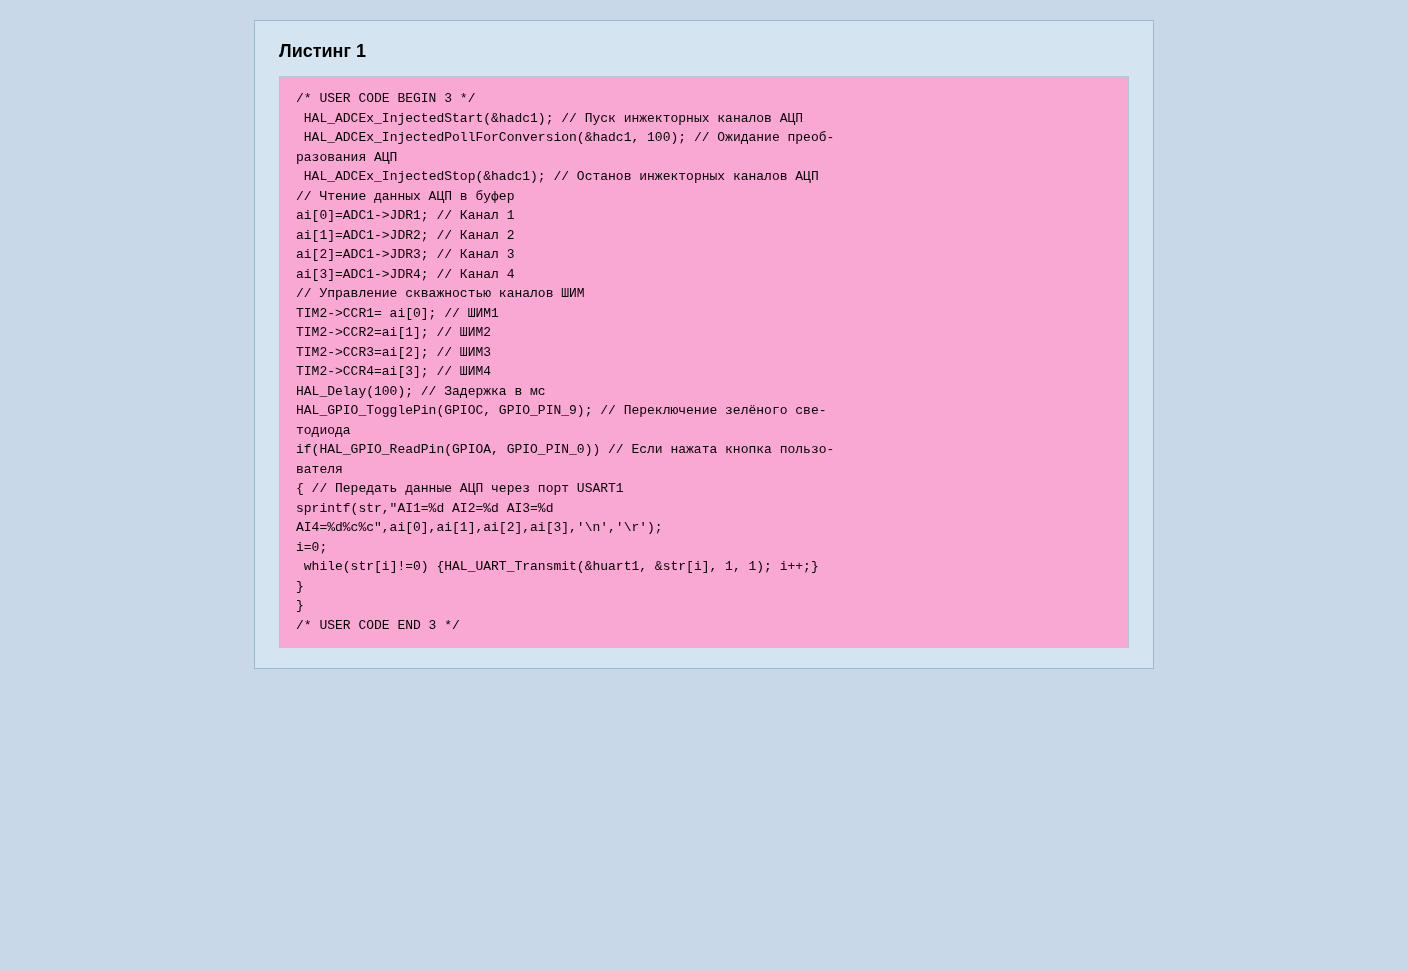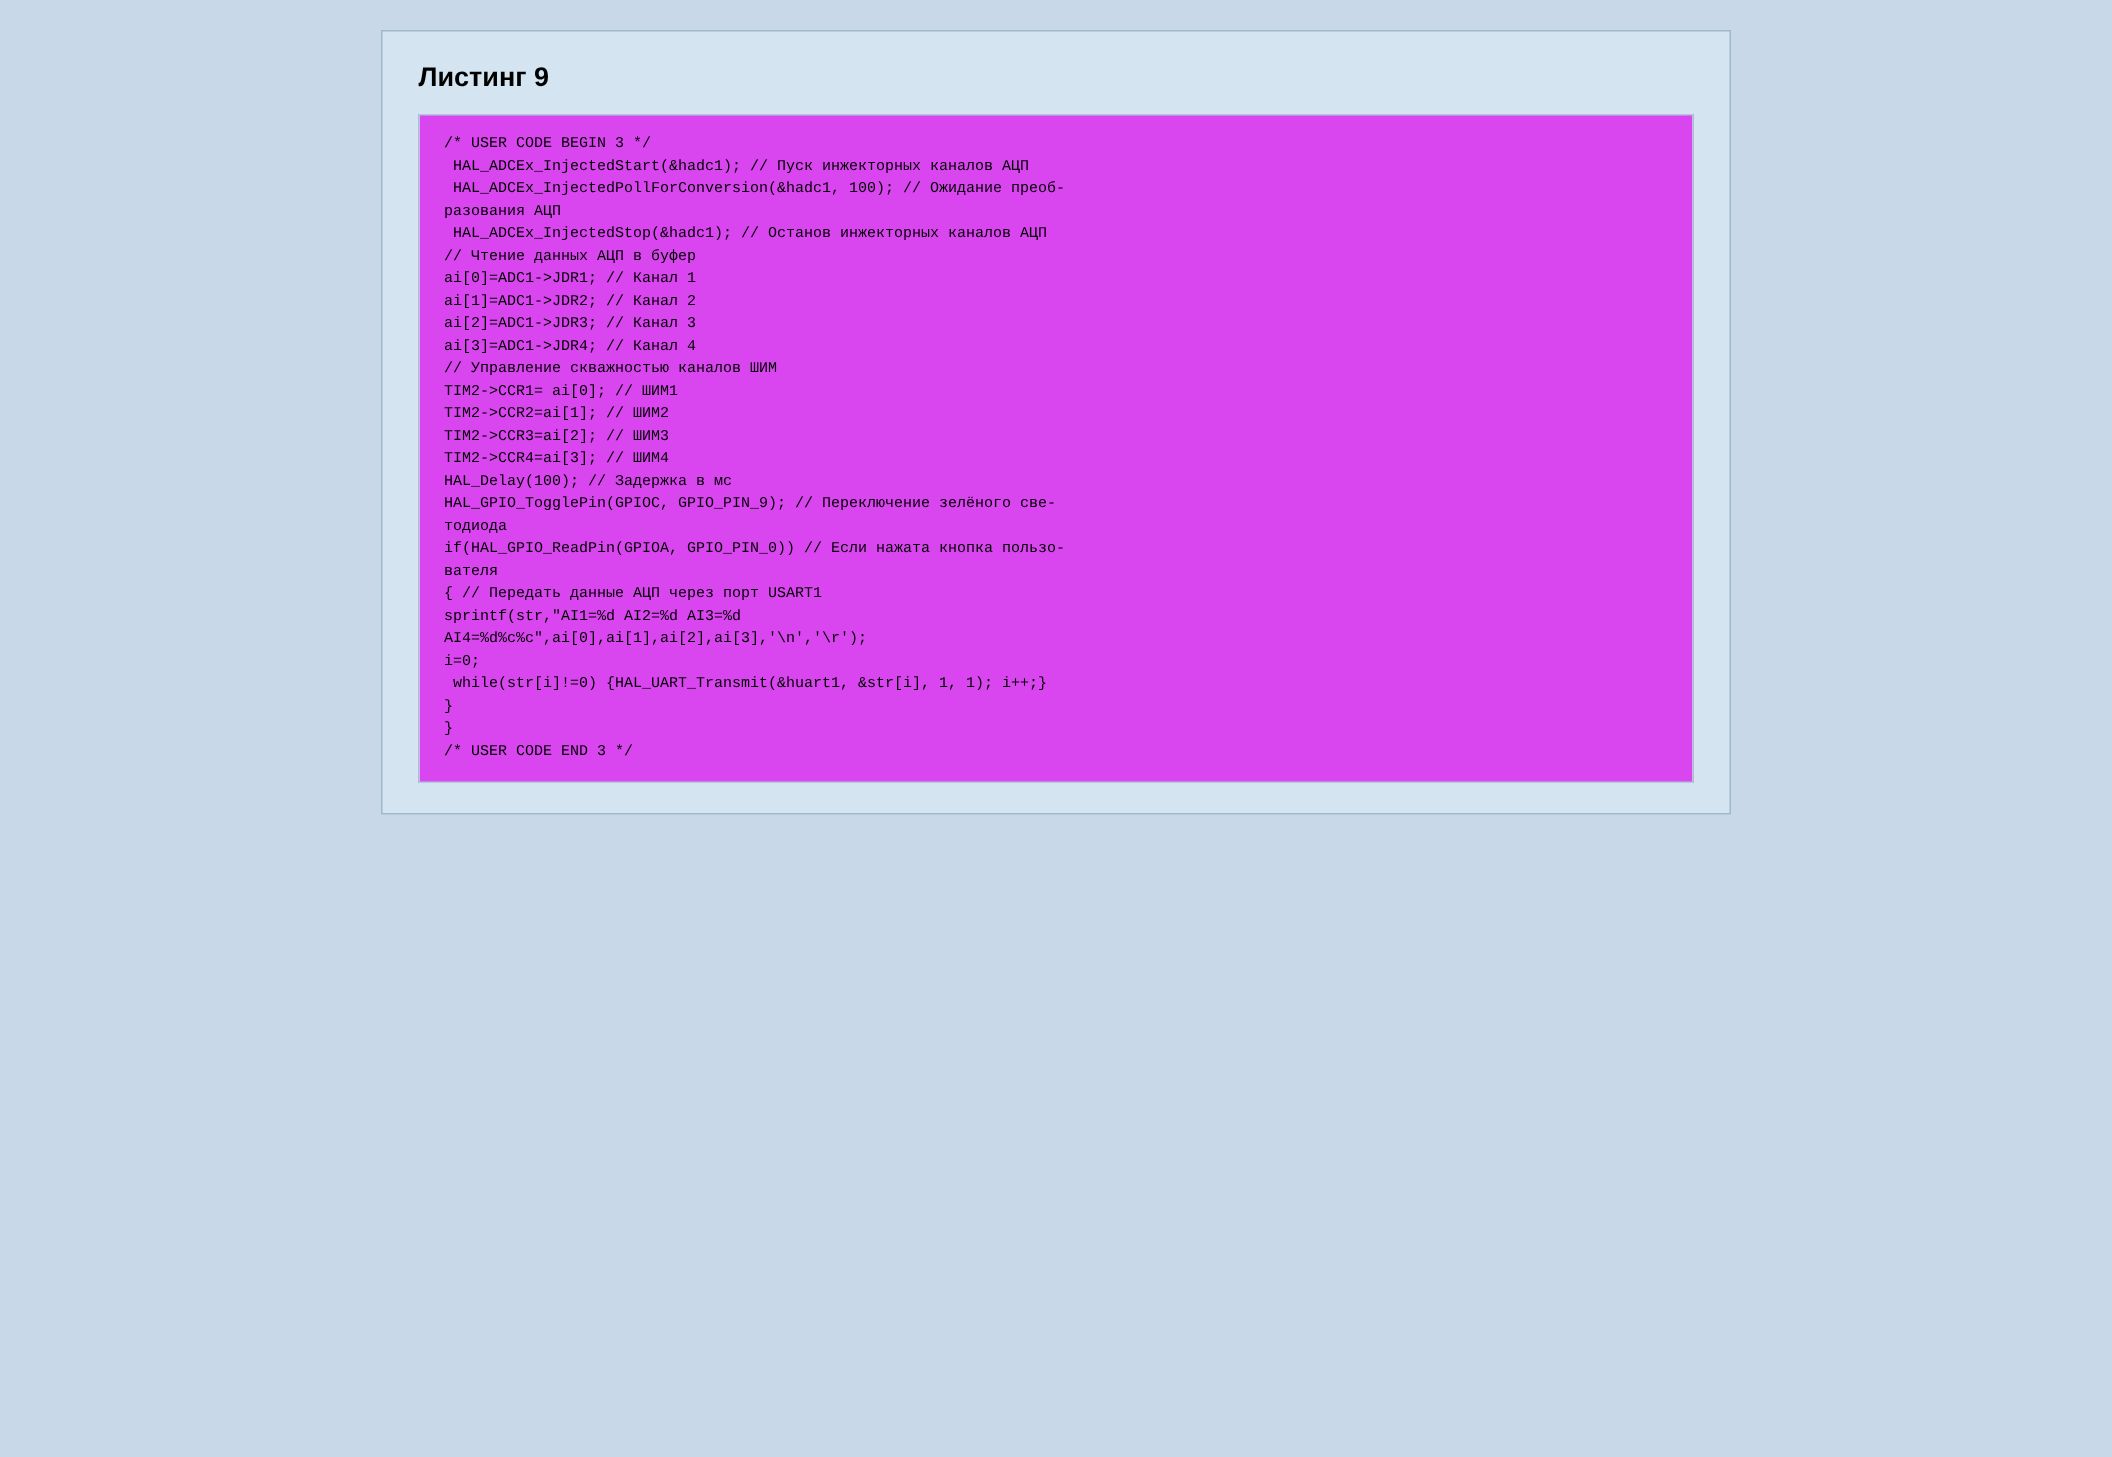--- a/index.html
+++ b/index.html
@@ -26,36 +26,36 @@
 
     .listing-title {
       font-family: Arial, sans-serif;
       font-weight: bold;
       font-size: 18px;
       color: #000;
       margin-bottom: 14px;
     }
 
     .code-block {
-      background-color: #d946ef;
+      background-color: #f9a8d4;
       border: 1px solid #b0c8d8;
       padding: 12px 16px;
       font-family: "Courier New", Courier, monospace;
-      font-size: 10px;
+      font-size: 13px;
       line-height: 1.5;
       color: #000;
       white-space: pre-wrap;
       word-break: break-word;
     }
   </style>
 </head>
 <body>
 
 <div class="page-container">
-  <div class="listing-title">Листинг 9</div>
+  <div class="listing-title">Листинг 1</div>
   <div class="code-block">/* USER CODE BEGIN 3 */
  HAL_ADCEx_InjectedStart(&amp;hadc1); // Пуск инжекторных каналов АЦП
  HAL_ADCEx_InjectedPollForConversion(&amp;hadc1, 100); // Ожидание преоб-
 разования АЦП
  HAL_ADCEx_InjectedStop(&amp;hadc1); // Останов инжекторных каналов АЦП
 // Чтение данных АЦП в буфер
 ai[0]=ADC1-&gt;JDR1; // Канал 1
 ai[1]=ADC1-&gt;JDR2; // Канал 2
 ai[2]=ADC1-&gt;JDR3; // Канал 3
 ai[3]=ADC1-&gt;JDR4; // Канал 4

